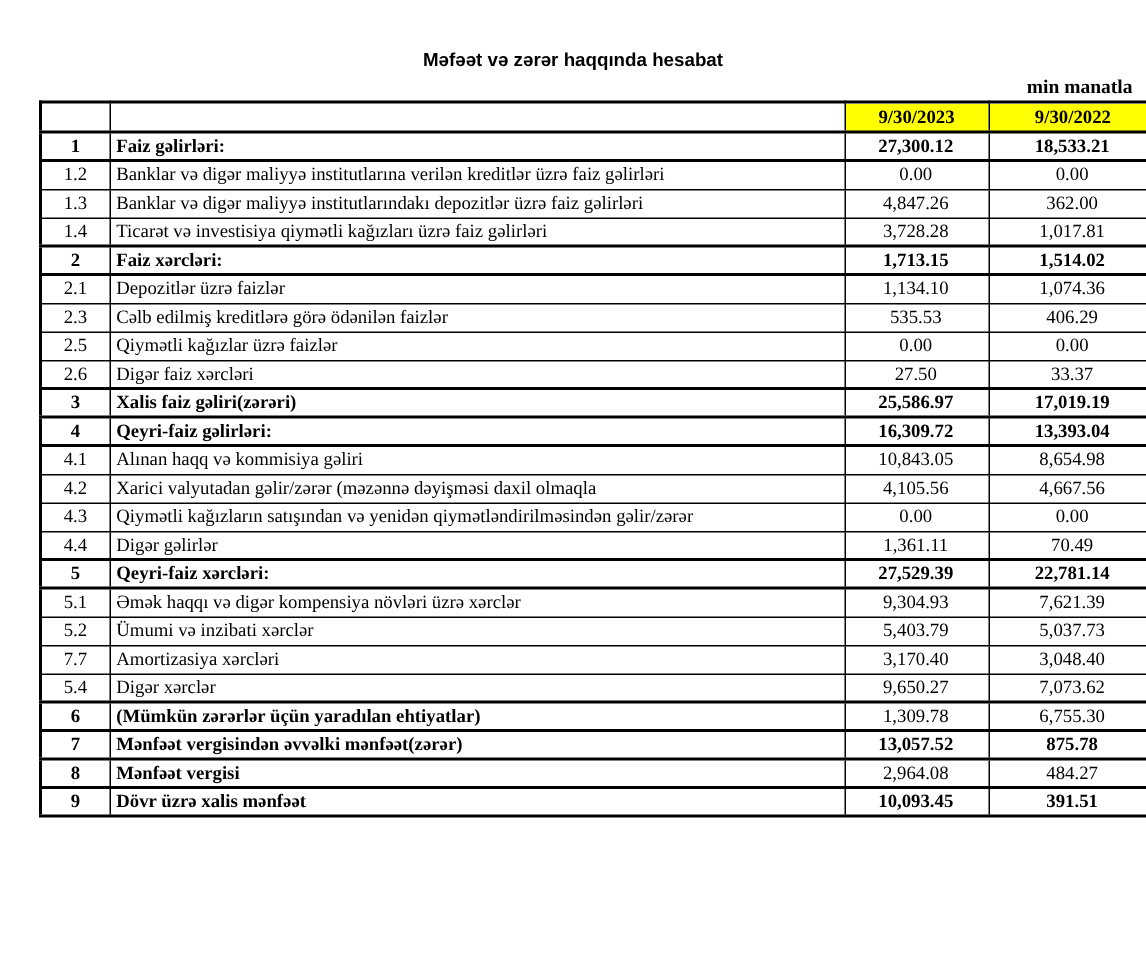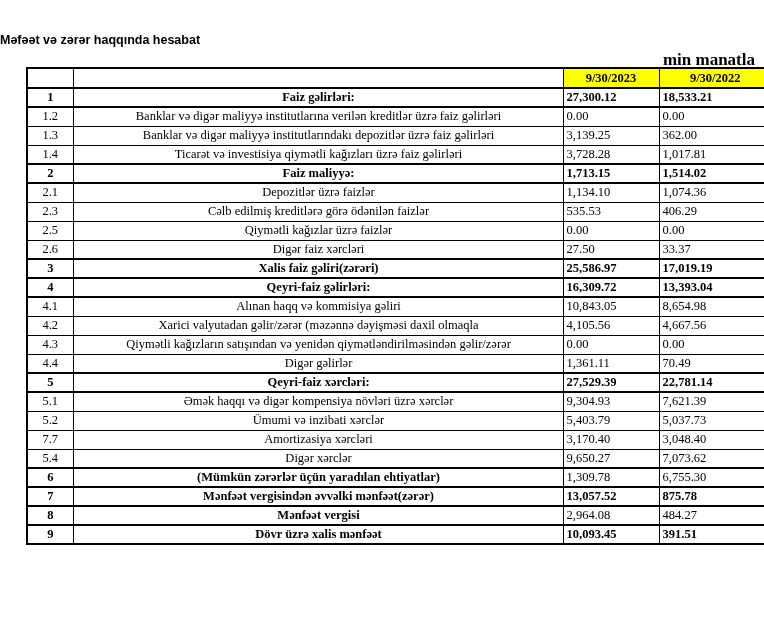--- a/index.html
+++ b/index.html
@@ -11,32 +11,32 @@
     background: #ffffff;
     font-family: "Liberation Serif", serif;
     color: #000;
     overflow: hidden;
   }
   .doc-title {
     position: absolute;
     top: 33px;
     left: 0;
     width: 764px;
-    text-align: left;
+    text-align: center;
     font-family: "Liberation Sans", sans-serif;
     font-size: 12.5px;
     font-weight: bold;
     margin: 0;
   }
   .unit-note {
     position: absolute;
     top: 50px;
     right: 9px;
     font-family: "Liberation Serif", serif;
-    font-size: 17px;
+    font-size: 13px;
     font-weight: bold;
   }
   table.statement {
     position: absolute;
     top: 67px;
     left: 10px;
     width: 745px;
     border-collapse: collapse;
     table-layout: fixed;
     border: 2px solid #000;
@@ -53,22 +53,22 @@
     height: 19px;
     line-height: 17px;
     overflow: hidden;
     white-space: nowrap;
   }
   thead td {
     height: 20px;
     border-bottom-width: 2px;
   }
   td.num { text-align: center; padding: 0 1px; }
-  td.label { text-align: center; padding-left: 4px; }
-  td.val { text-align: left; padding-right: 4px; }
+  td.label { text-align: left; padding-left: 4px; }
+  td.val { text-align: center; padding-right: 4px; }
   td.date-cell {
     background: #FFFF00;
     text-align: center;
     font-weight: bold;
   }
   tr.section td { border-top-width: 2px; border-bottom-width: 2px; }
   tr.section td.num, tr.section td.label { font-weight: bold; }
   tr.boldvals td.val { font-weight: bold; }
 </style>
 </head>
@@ -102,32 +102,32 @@
         </tr>
         <tr>
           <td class="num">1.2</td>
           <td class="label">Banklar və digər maliyyə institutlarına verilən kreditlər üzrə faiz gəlirləri</td>
           <td class="val">0.00</td>
           <td class="val">0.00</td>
         </tr>
         <tr>
           <td class="num">1.3</td>
           <td class="label">Banklar və digər maliyyə institutlarındakı depozitlər üzrə faiz gəlirləri</td>
-          <td class="val">3,139.25</td>
+          <td class="val">4,847.26</td>
           <td class="val">362.00</td>
         </tr>
         <tr>
           <td class="num">1.4</td>
           <td class="label">Ticarət və investisiya qiymətli kağızları üzrə faiz gəlirləri</td>
           <td class="val">3,728.28</td>
           <td class="val">1,017.81</td>
         </tr>
         <tr class="section boldvals">
           <td class="num">2</td>
-          <td class="label">Faiz maliyyə:</td>
+          <td class="label">Faiz xərcləri:</td>
           <td class="val">1,713.15</td>
           <td class="val">1,514.02</td>
         </tr>
         <tr>
           <td class="num">2.1</td>
           <td class="label">Depozitlər üzrə faizlər</td>
           <td class="val">1,134.10</td>
           <td class="val">1,074.36</td>
         </tr>
         <tr>

